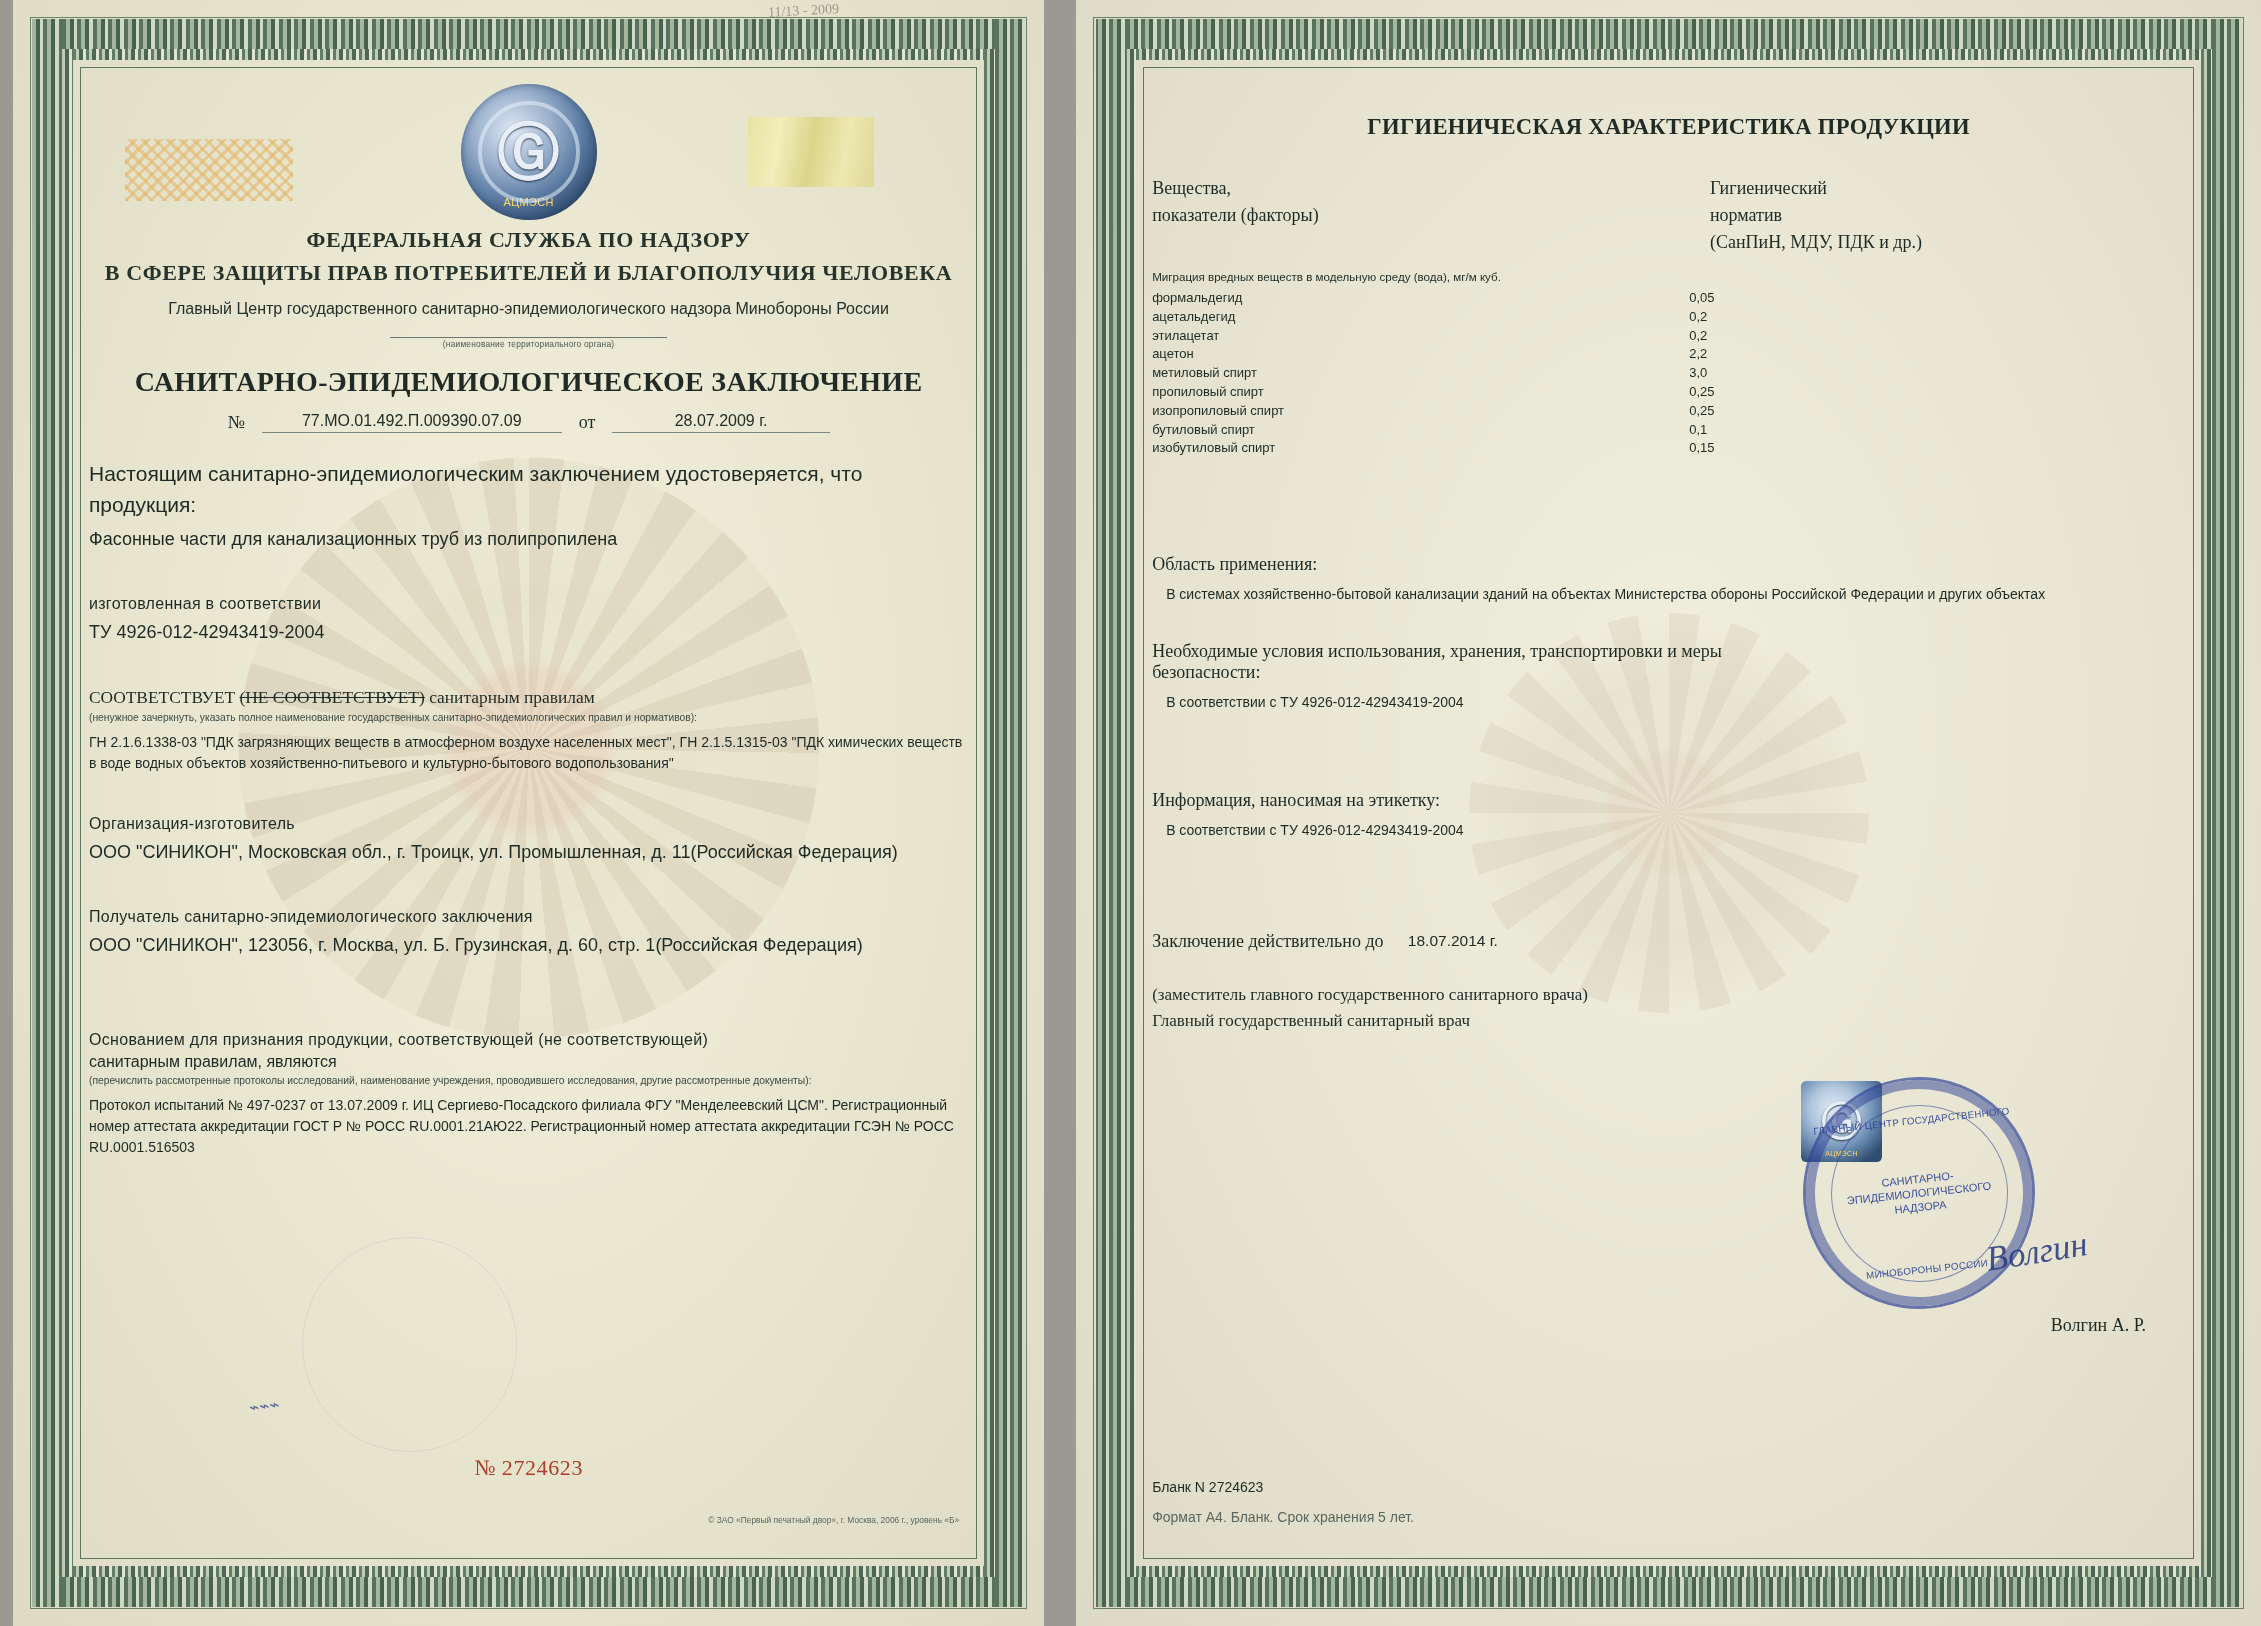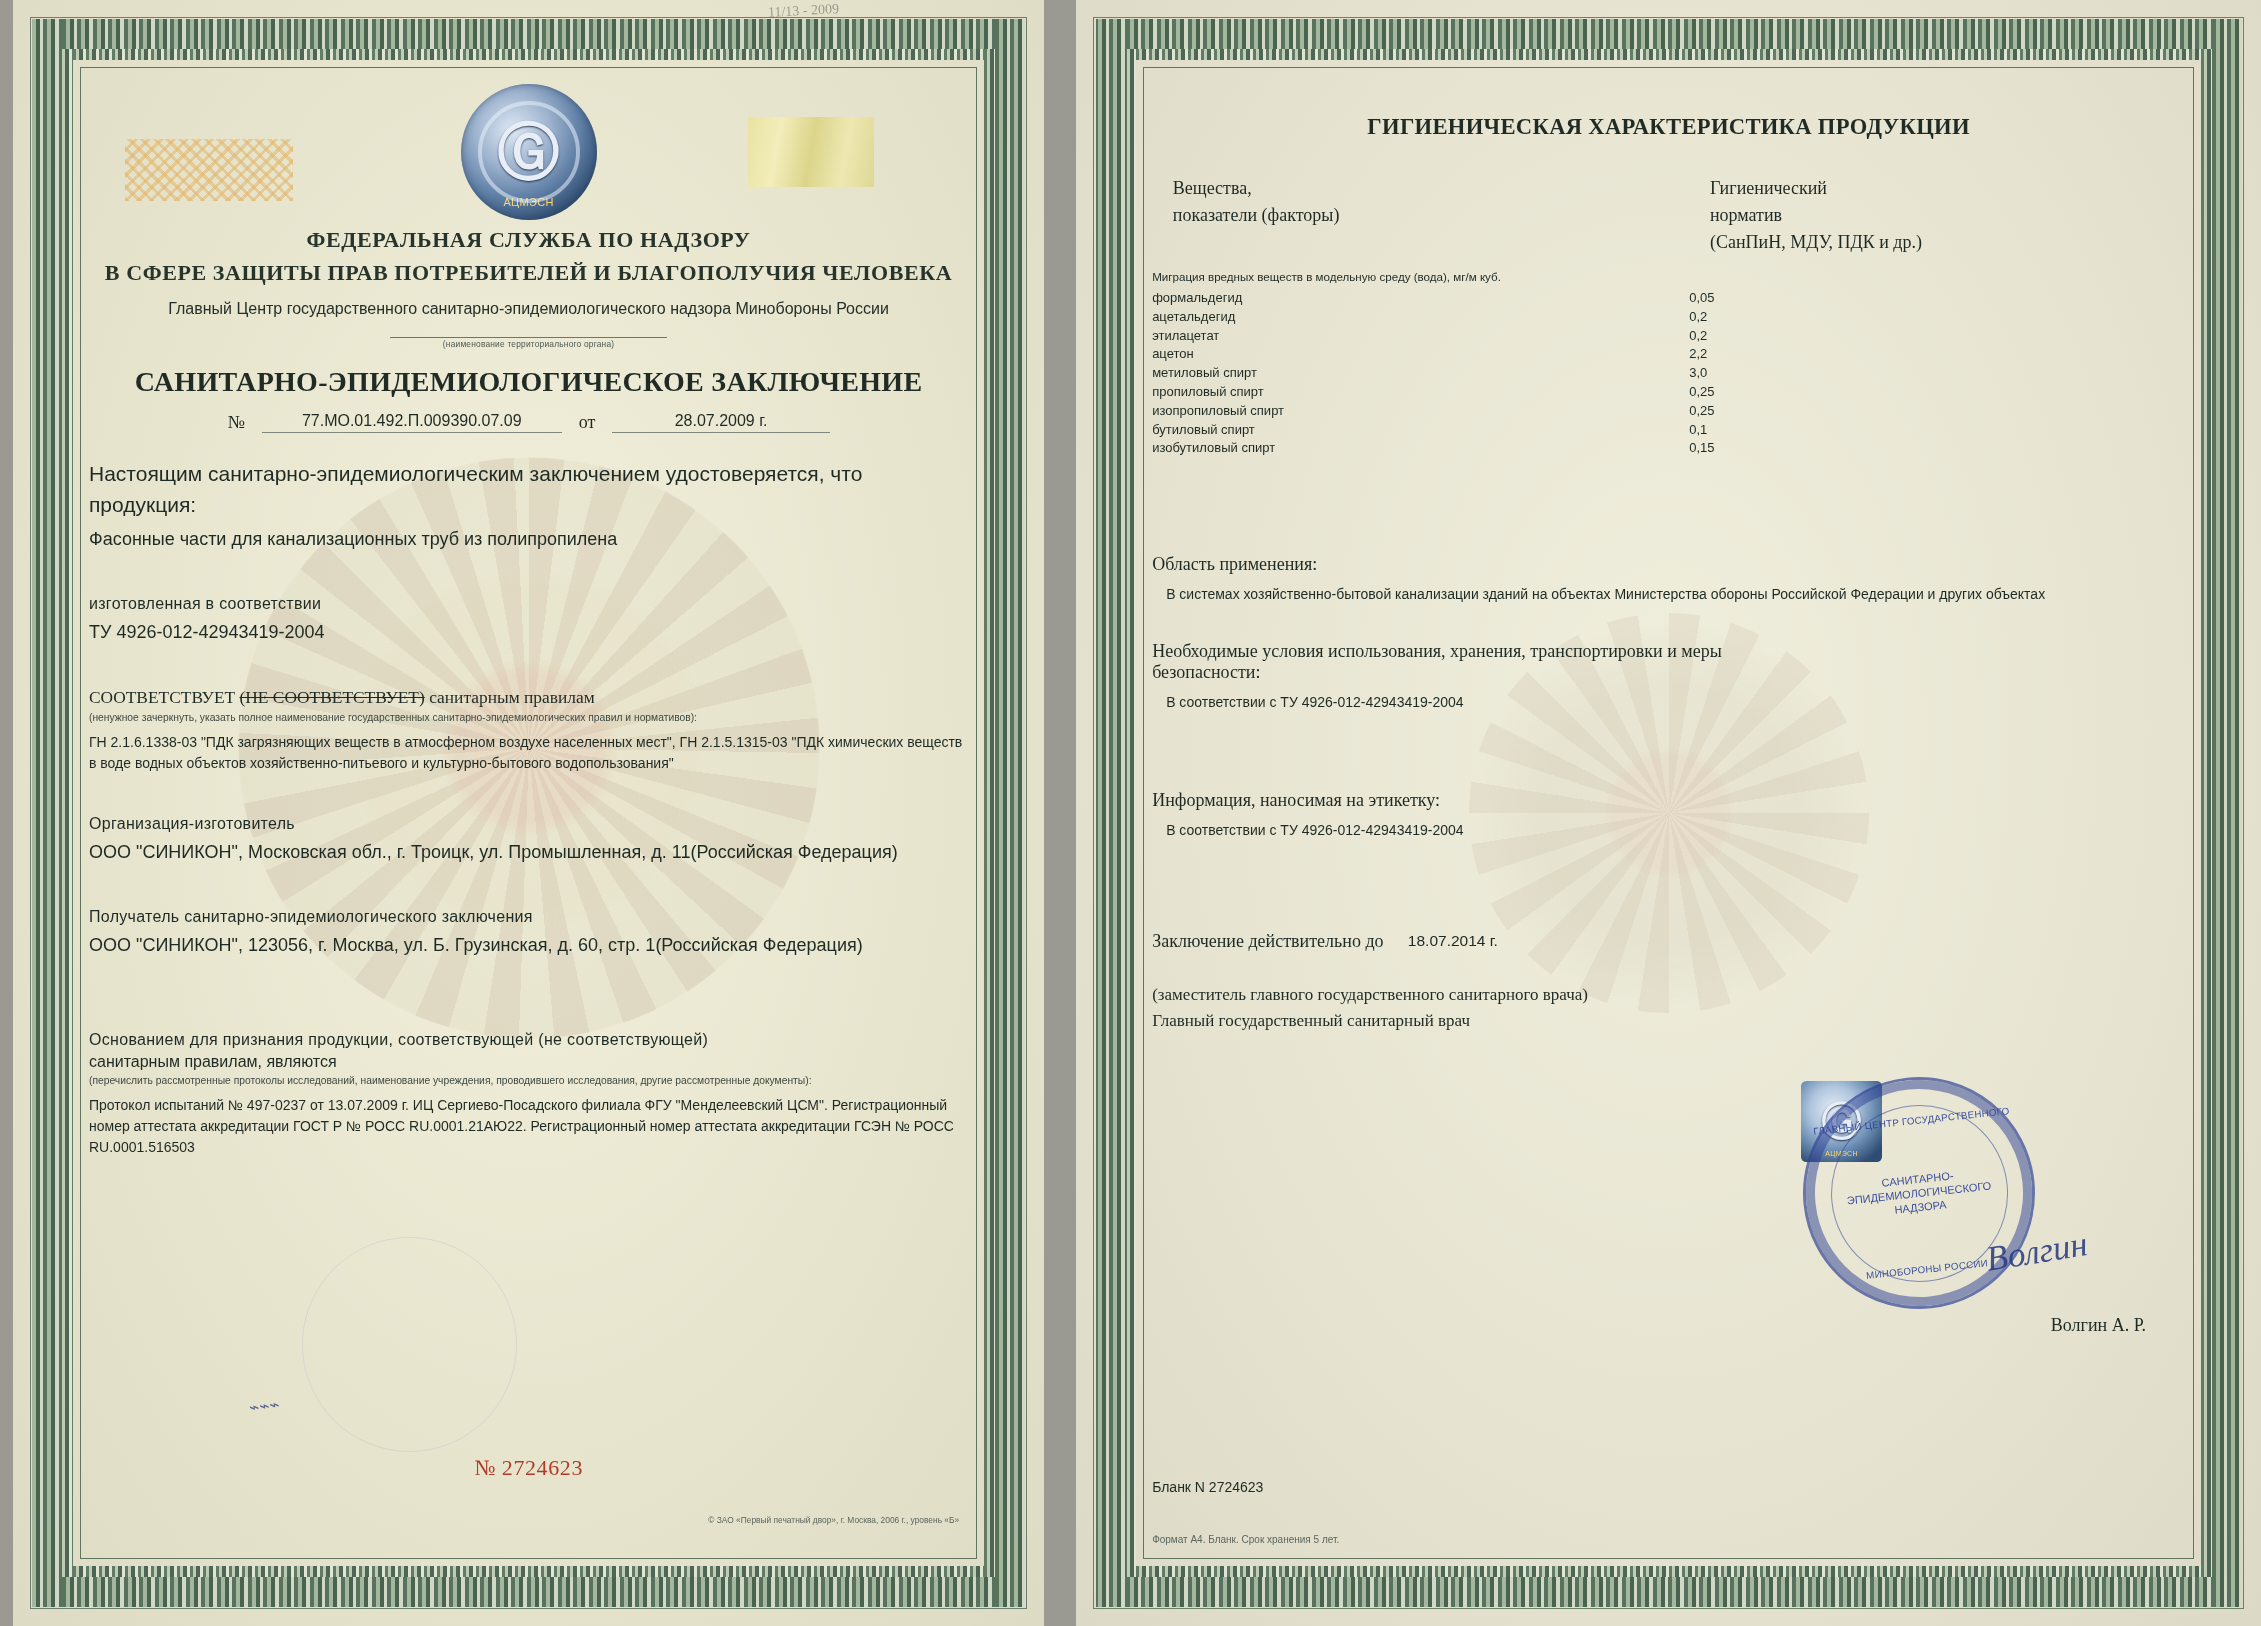--- a/index.html
+++ b/index.html
@@ -305,21 +305,21 @@
     text-align: center;
     font-family: "Liberation Serif", serif;
     font-weight: bold;
     font-size: 22.6px;
     letter-spacing: 0.3px;
     margin-top: 37px;
     color: #1f2b24;
   }
   .r-head {
     display: flex;
-    justify-content: flex-end;
+    justify-content: space-between;
     margin-top: 35px;
     font-family: "Liberation Serif", serif;
     font-size: 18px;
   }
   .r-head .left-col { width: 52%; line-height: 1.5; }
   .r-head .right-col { width: 46%; line-height: 1.5; }
   .tbl-caption {
     margin-top: 14px;
     font-size: 11.6px;
   }
@@ -372,22 +372,22 @@
   }
   .blank-no {
     position: absolute;
     left: 0;
     bottom: 54px;
     font-size: 14px;
   }
   .r-footer-micro {
     position: absolute;
     left: 0;
-    bottom: 4px;
-    font-size: 10px;
+    bottom: 24px;
+    font-size: 14px;
     color: #5b665e;
   }
 
   
   .stamp {
     position: absolute;
     right: 150px;
     bottom: 240px;
     width: 226px;
     height: 226px;

